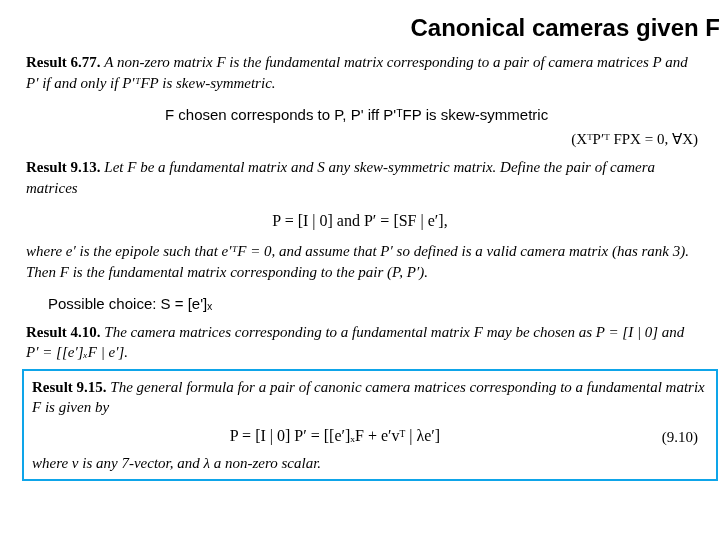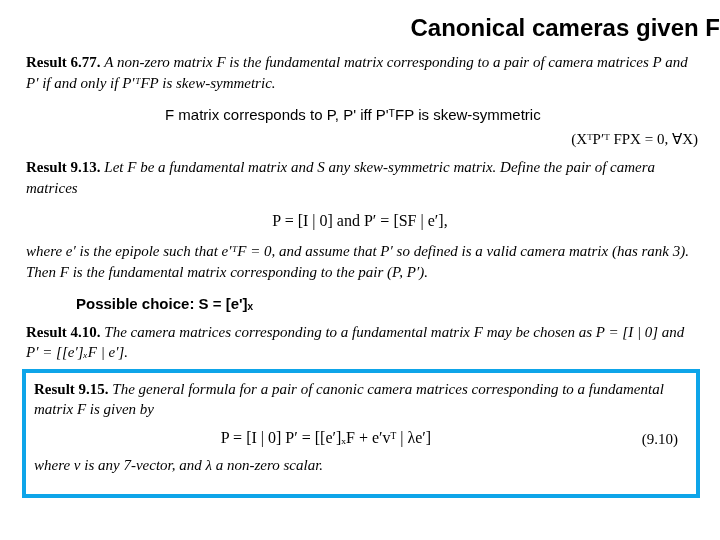--- a/index.html
+++ b/index.html
@@ -39,47 +39,46 @@
     margin-bottom:6px;
   }
   .center-eq{
     text-align:center;
     font-size:16px;
     padding:10px 0 8px 0;
   }
   .choice{
     font-family:Arial,Helvetica,sans-serif;
     font-size:15px;
-    padding:10px 10px 6px 76px;
-    font-weight:bold;
+    padding:10px 10px 6px 48px;
   }
   .redbox{
-    border:4px solid #0ea5e9;
-    margin:4px 20px 0 22px;
-    padding:6px 8px 19px 8px;
+    border:2px solid #0ea5e9;
+    margin:4px 2px 0 22px;
+    padding:6px 8px 6px 8px;
   }
   .eq-row{
     display:flex;
     align-items:flex-end;
     padding:8px 0 6px 0;
   }
   .eq-row .eq{ flex:1; text-align:center; font-size:16px; }
   .eq-row .num{ width:60px; text-align:right; padding-right:10px; font-size:15px; }
 </style>
 </head>
 <body>
 
 <div class="title">Canonical cameras given F</div>
 
 <div class="block">
   <span class="bold">Result 6.77.</span>
   <span class="ital"> A non-zero matrix F is the fundamental matrix corresponding to a pair of camera matrices P and P′ if and only if P′ᵀFP is skew-symmetric.</span>
 </div>
 
-<div class="note">F matrix corresponds to P, P' iff P'ᵀFP is skew-symmetric</div>
+<div class="note">F chosen corresponds to P, P' iff P'ᵀFP is skew-symmetric</div>
 <div class="side-eq">(XᵀP′ᵀ FPX = 0, ∀X)</div>
 
 <div class="block">
   <span class="bold">Result 9.13.</span>
   <span class="ital"> Let F be a fundamental matrix and S any skew-symmetric matrix. Define the pair of camera matrices</span>
 </div>
 <div class="center-eq">P = [I | 0]   and   P′ = [SF | e′],</div>
 <div class="block ital">where e′ is the epipole such that e′ᵀF = 0, and assume that P′ so defined is a valid camera matrix (has rank 3). Then F is the fundamental matrix corresponding to the pair (P, P′).</div>
 
 <div class="choice">Possible choice: S = [e']ₓ</div>

